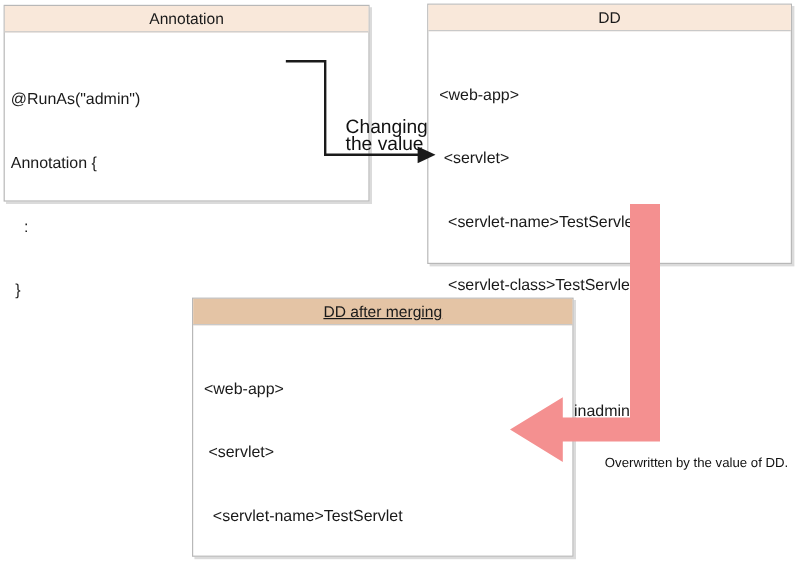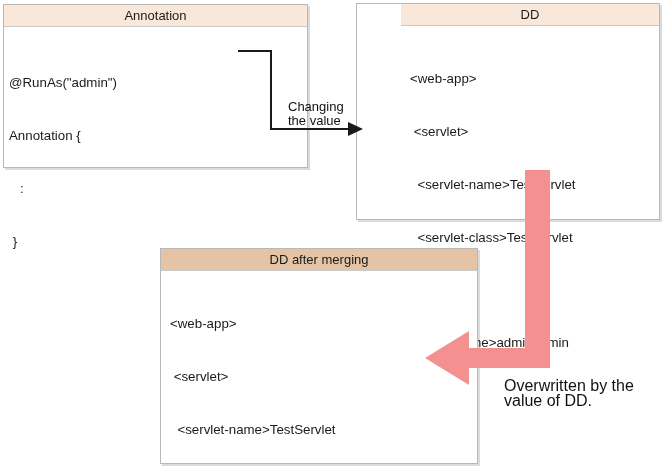--- a/index.html
+++ b/index.html
@@ -42,64 +42,64 @@
 
   
   #annotation-panel {
     left: 3px; top: 4px; width: 305px; height: 164px;
   }
   #annotation-panel .panel-header { background: #f9e8da; }
   #annotation-panel .panel-body { padding-top: 12px; padding-left: 5px; }
 
   
   #dd-panel {
-    left: 356px; top: 3px; width: 304px; height: 217px; padding-left: 44px;
+    left: 356px; top: 3px; width: 304px; height: 217px;
   }
   #dd-panel .panel-header { background: #f9e8da; }
   #dd-panel .panel-body { padding-top: 9px; padding-left: 9px; }
 
   
   #merged-panel {
     left: 160px; top: 248px; width: 318px; height: 216px;
   }
-  #merged-panel .panel-header { background: #e4c4a5; }
+  #merged-panel .panel-header { background: #e4c4a5; text-decoration: underline; }
   #merged-panel .panel-body { padding-top: 9px; padding-left: 9px; }
 
   .code-line { display: block; }
   .code-line b { font-weight: bold; }
 
   
   #changing-connector {
     position: absolute;
     left: 238px; top: 44px;
     width: 125px; height: 92px;
     pointer-events: none;
   }
   #changing-label {
     position: absolute;
     left: 288px; top: 100px;
     width: 74px;
-    font-size: 13px;
+    font-size: 16px;
     line-height: 14px;
     text-align: left;
     color: #111;
   }
 
   
   #pink-arrow {
     position: absolute;
     left: 425px; top: 170px;
     width: 125px; height: 215px;
     pointer-events: none;
   }
   #overwritten-label {
     position: absolute;
     left: 504px; top: 379px;
     width: 158px;
-    font-size: 16px;
+    font-size: 11px;
     line-height: 14.5px;
     color: #111;
   }
 </style>
 </head>
 <body>
 
 <div class="panel" id="annotation-panel">
   <div class="panel-header">Annotation</div>
   <div class="panel-body">

